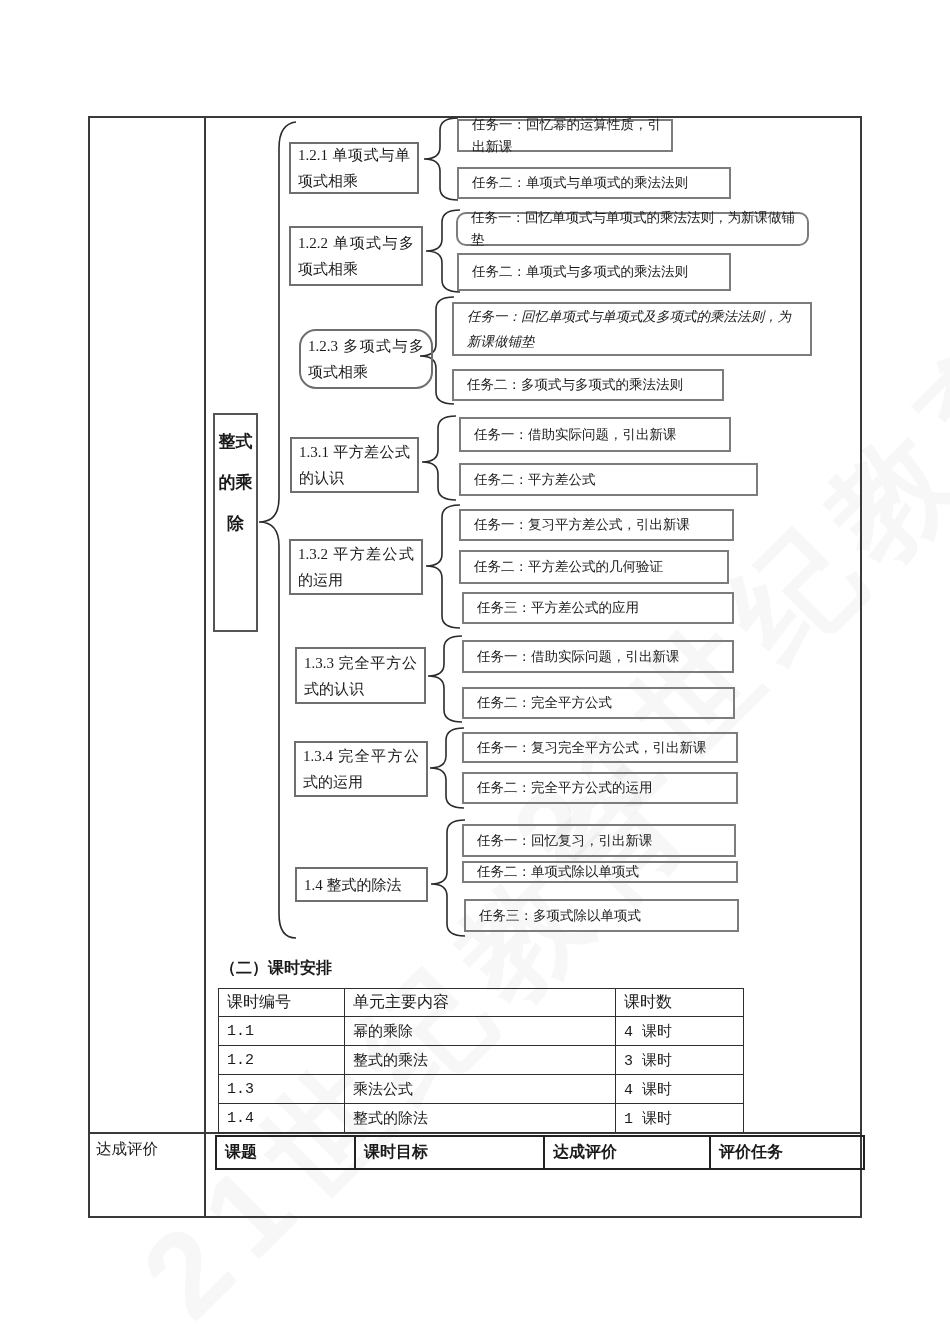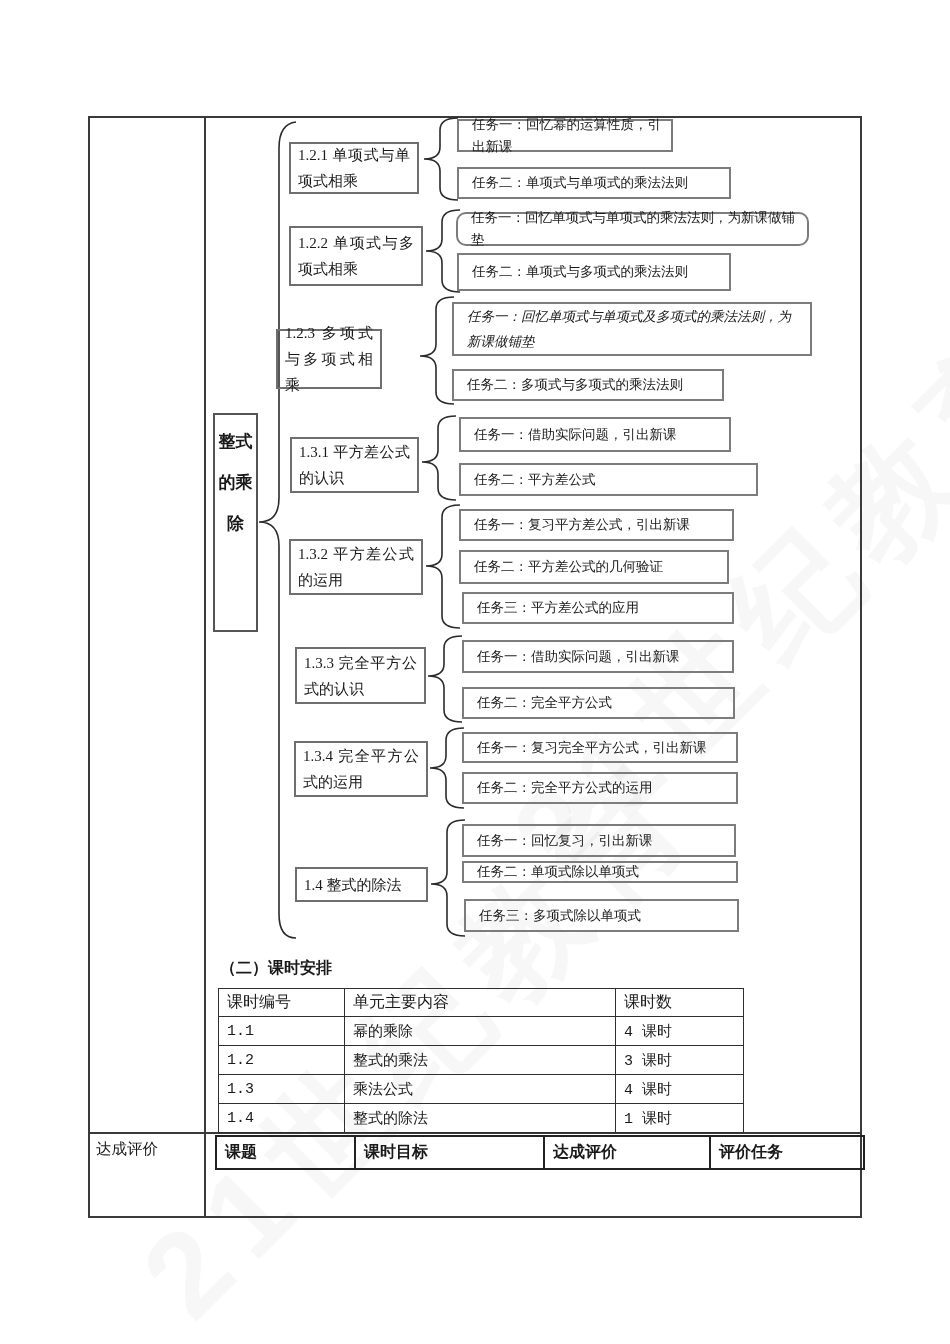--- a/index.html
+++ b/index.html
@@ -106,21 +106,21 @@
   <path d="M460,505 Q442,505 442,517 L442,554 Q442,566 426,566 Q442,566 442,578 L442,616 Q442,628 460,628"></path>
   <path d="M462,636 Q444,636 444,648 L444,664 Q444,676 428,676 Q444,676 444,688 L444,710 Q444,722 462,722"></path>
   <path d="M464,728 Q446,728 446,740 L446,756 Q446,768 430,768 Q446,768 446,780 L446,796 Q446,808 464,808"></path>
   <path d="M465,820 Q447,820 447,832 L447,872 Q447,884 431,884 Q447,884 447,896 L447,924 Q447,936 465,936"></path>
 </svg>
 
 <div class="abs root-box">整式的乘除</div>
 
 <div class="abs gbox" style="left:289px;top:142px;width:130px;height:52px;">1.2.1 单项式与单项式相乘</div>
 <div class="abs gbox" style="left:289px;top:226px;width:134px;height:60px;">1.2.2 单项式与多项式相乘</div>
-<div class="abs gbox" style="left:276px;top:329px;width:106px;height:60px;">1.2.3 多项式与多项式相乘</div>
+<div class="abs gbox" style="left:299px;top:329px;width:134px;height:60px;border-radius:17px;">1.2.3 多项式与多项式相乘</div>
 <div class="abs gbox" style="left:290px;top:437px;width:129px;height:56px;">1.3.1 平方差公式的认识</div>
 <div class="abs gbox" style="left:289px;top:539px;width:134px;height:56px;">1.3.2 平方差公式的运用</div>
 <div class="abs gbox" style="left:295px;top:647px;width:131px;height:57px;">1.3.3 完全平方公式的认识</div>
 <div class="abs gbox" style="left:294px;top:741px;width:134px;height:56px;">1.3.4 完全平方公式的运用</div>
 <div class="abs gbox" style="left:295px;top:867px;width:133px;height:35px;line-height:28px;">1.4 整式的除法</div>
 
 <div class="abs tbox" style="left:457px;top:119px;width:216px;height:33px;">任务一：回忆幂的运算性质，引出新课</div>
 <div class="abs tbox" style="left:457px;top:167px;width:274px;height:32px;">任务二：单项式与单项式的乘法法则</div>
 <div class="abs tbox" style="left:456px;top:212px;width:353px;height:34px;border-radius:10px;">任务一：回忆单项式与单项式的乘法法则，为新课做铺垫</div>
 <div class="abs tbox" style="left:457px;top:253px;width:274px;height:38px;">任务二：单项式与多项式的乘法法则</div>

